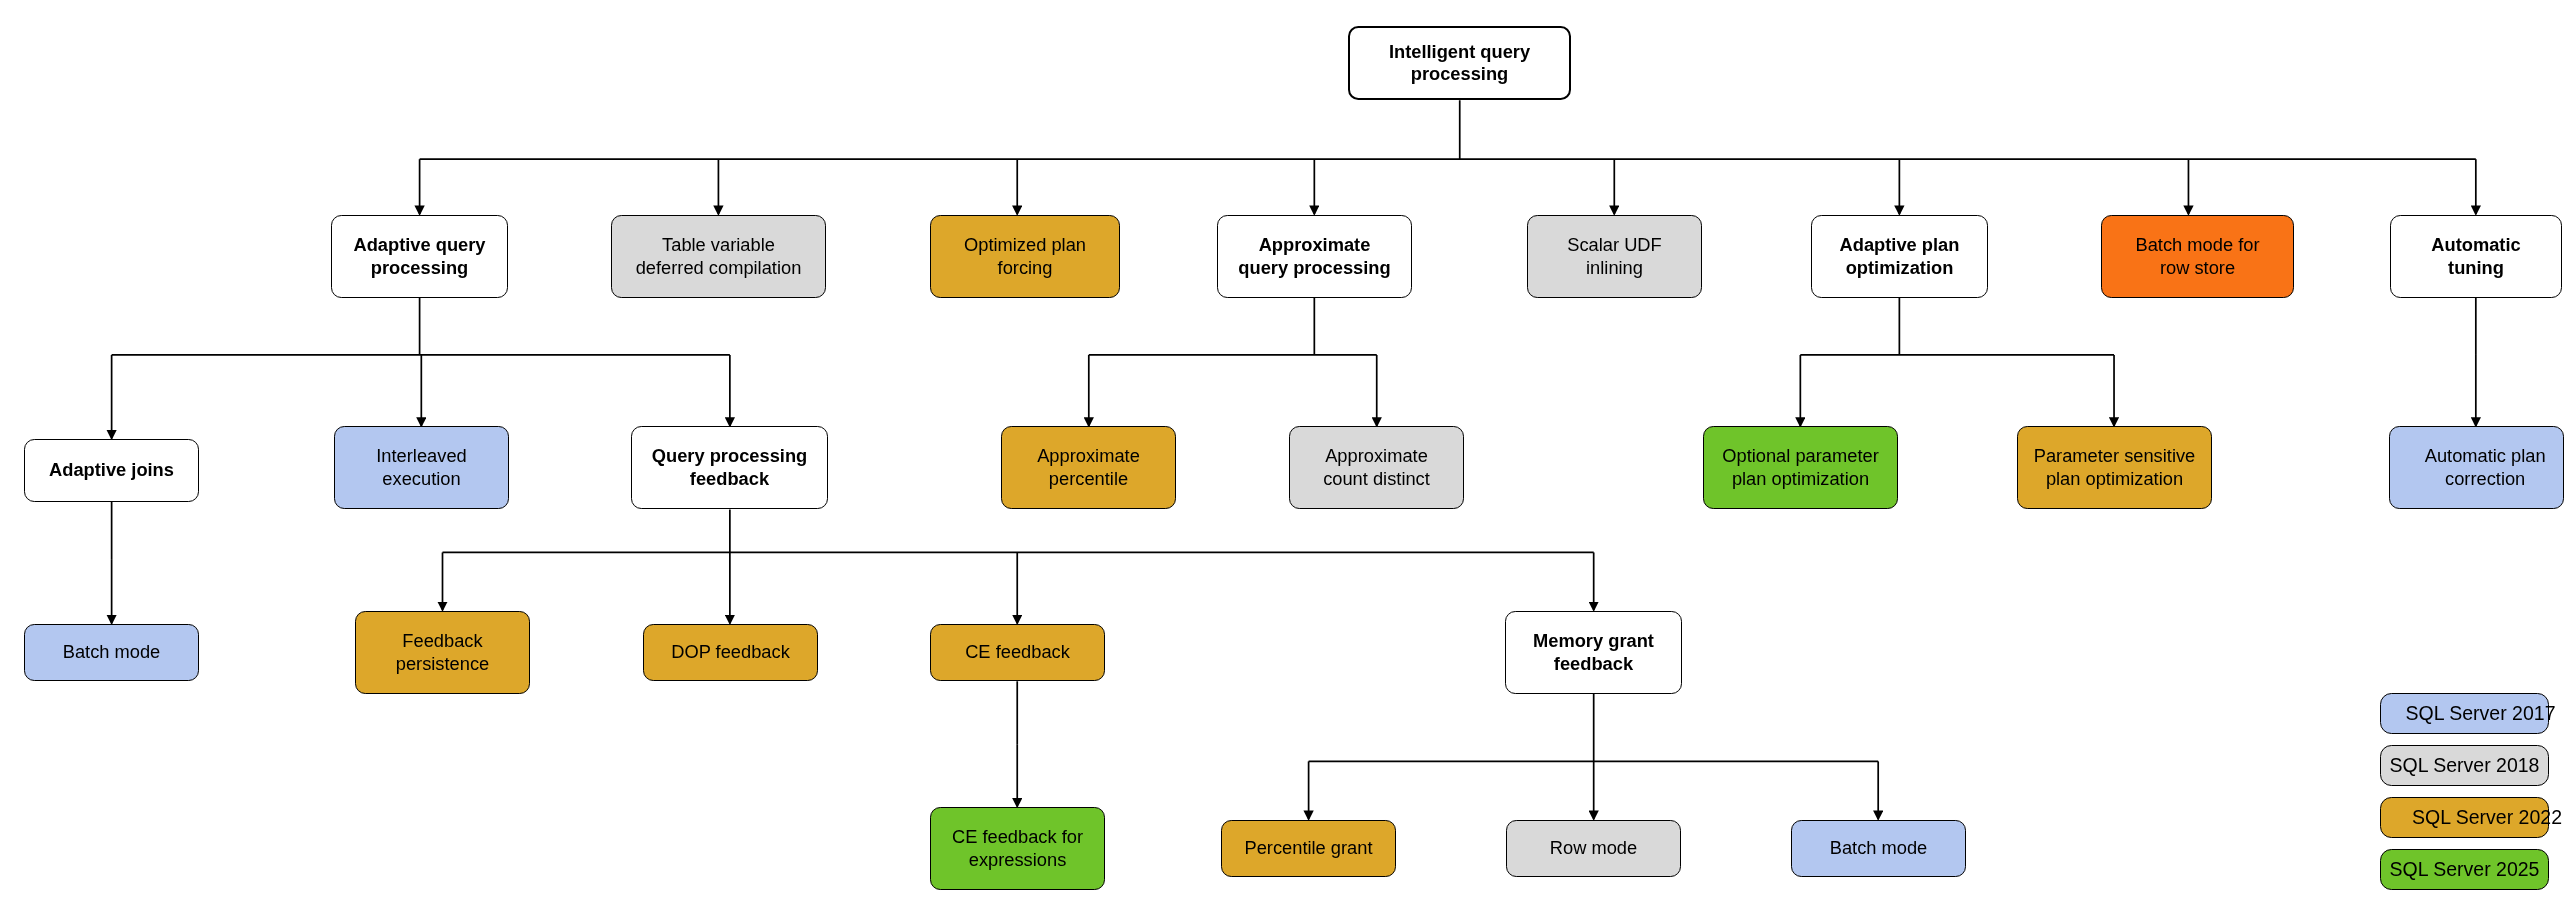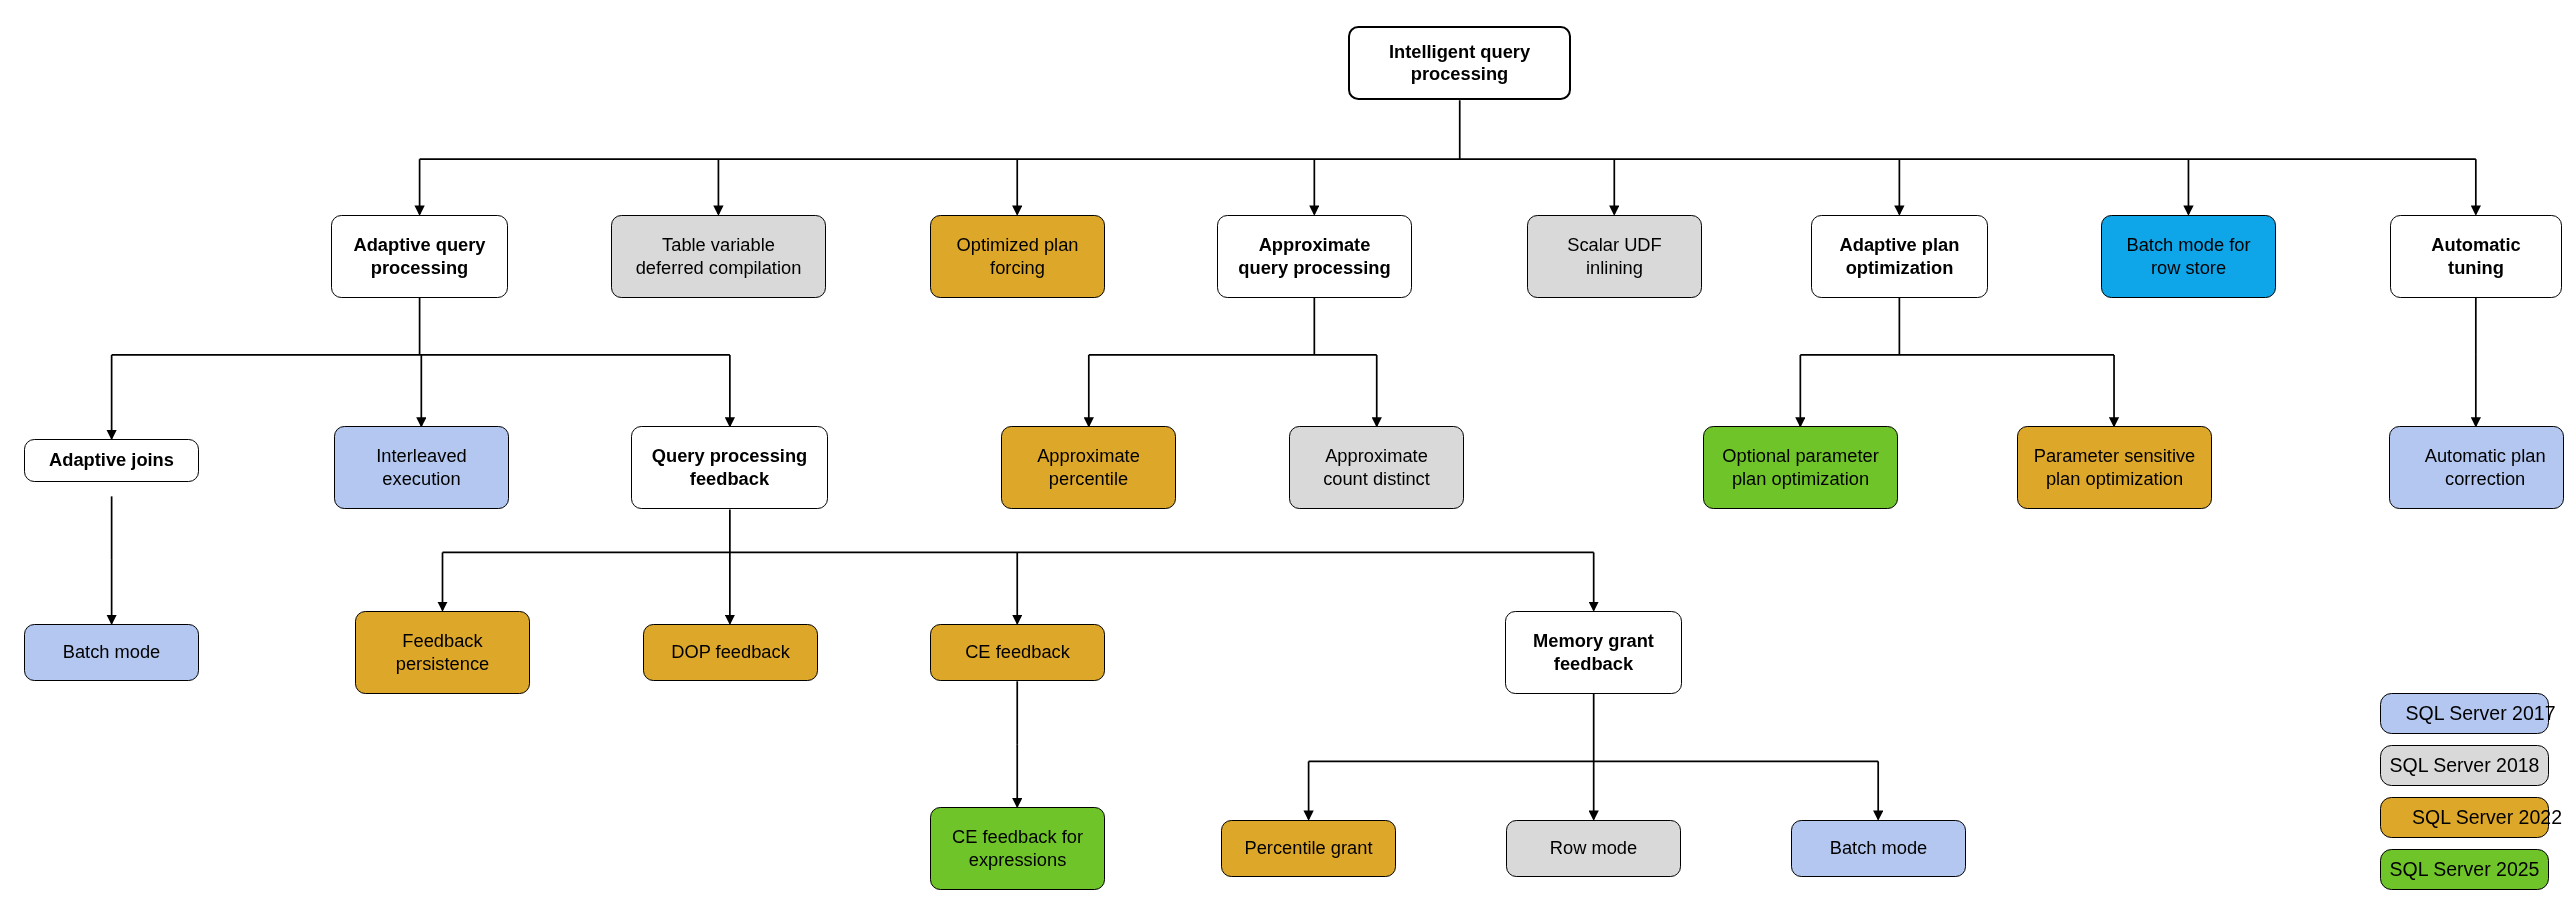--- a/index.html
+++ b/index.html
@@ -92,33 +92,33 @@
         <path d="M 3281 1330 L 3281 1431" fill="none" stroke="#000000" stroke-width="3" marker-end="url(#arrowhead)"></path>
       </g>
   </svg>
   <div id="node-layer">
       <div class="node node--bold" style="left: 1348px; top: 26px; width: 223px; height: 74px; background: rgb(255, 255, 255); border-width: 2.3px;">Intelligent query
 processing</div>
       <div class="node node--bold" style="left: 331px; top: 215px; width: 177px; height: 83px; background: rgb(255, 255, 255);">Adaptive query
 processing</div>
       <div class="node" style="left: 611px; top: 215px; width: 215px; height: 83px; background: rgb(217, 217, 217);">Table variable
 deferred compilation</div>
-      <div class="node" style="left: 930px; top: 215px; width: 175px; height: 83px; background: rgb(221, 167, 42);">Optimized plan
+      <div class="node" style="left: 930px; top: 215px; width: 190px; height: 83px; background: rgb(221, 167, 42);">Optimized plan
 forcing</div>
       <div class="node node--bold" style="left: 1217px; top: 215px; width: 195px; height: 83px; background: rgb(255, 255, 255);">Approximate
 query processing</div>
       <div class="node" style="left: 1527px; top: 215px; width: 175px; height: 83px; background: rgb(217, 217, 217);">Scalar UDF
 inlining</div>
       <div class="node node--bold" style="left: 1811px; top: 215px; width: 177px; height: 83px; background: rgb(255, 255, 255);">Adaptive plan
 optimization</div>
-      <div class="node" style="left: 2101px; top: 215px; width: 175px; height: 83px; background: #0ea5e9;">Batch mode for
+      <div class="node" style="left: 2101px; top: 215px; width: 193px; height: 83px; background: #f97316;">Batch mode for
 row store</div>
       <div class="node node--bold" style="left: 2390px; top: 215px; width: 172px; height: 83px; background: rgb(255, 255, 255);">Automatic
 tuning</div>
-      <div class="node node--bold" style="left: 24px; top: 439px; width: 175px; height: 43px; background: rgb(255, 255, 255);">Adaptive joins</div>
+      <div class="node node--bold" style="left: 24px; top: 439px; width: 175px; height: 63px; background: rgb(255, 255, 255);">Adaptive joins</div>
       <div class="node" style="left: 334px; top: 426px; width: 175px; height: 83px; background: rgb(179, 199, 240);">Interleaved
 execution</div>
       <div class="node node--bold" style="left: 631px; top: 426px; width: 197px; height: 83px; background: rgb(255, 255, 255);">Query processing
 feedback</div>
       <div class="node" style="left: 1001px; top: 426px; width: 175px; height: 83px; background: rgb(221, 167, 42);">Approximate
 percentile</div>
       <div class="node" style="left: 1289px; top: 426px; width: 175px; height: 83px; background: rgb(217, 217, 217);">Approximate
 count distinct</div>
       <div class="node" style="left: 1703px; top: 426px; width: 195px; height: 83px; background: rgb(111, 196, 42);">Optional parameter
 plan optimization</div>

